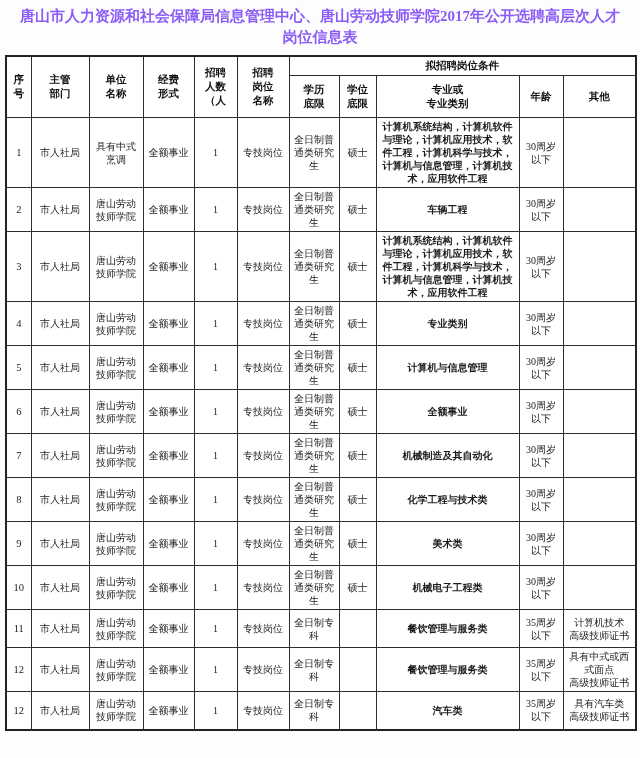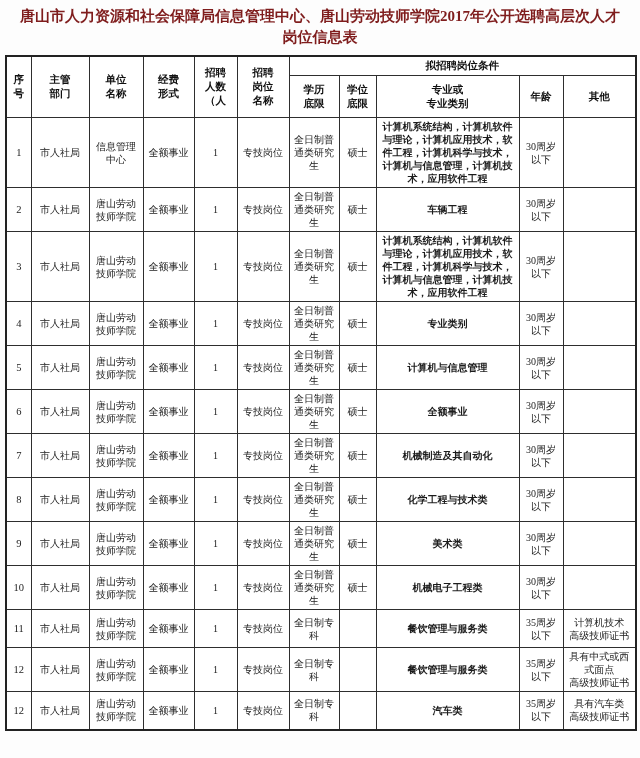--- a/index.html
+++ b/index.html
@@ -17,21 +17,21 @@
     overflow: hidden;
   }
   .doc-title {
     width: 608px;
     margin: 0 auto;
     padding: 6px 0 7px 0;
     font-size: 15px;
     font-weight: 700;
     line-height: 1.4;
     text-align: center;
-    color: #7f1d1d;
+    color: #8b5cf6;
   }
   table.job-table {
     border-collapse: collapse;
     table-layout: fixed;
     margin-left: 5px;
     width: 630px;
     border: 2px solid #222;
     background: #fff;
   }
   .job-table th, .job-table td {
@@ -119,21 +119,21 @@
         <th>专业或
 专业类别</th>
         <th>年龄</th>
         <th>其他</th>
       </tr>
     </thead>
     <tbody>
         <tr>
           <td class="col-no">1</td>
           <td class="col-dept">市人社局</td>
-          <td class="col-unit">信息管理中心</td>
+          <td class="col-unit">具有中式烹调</td>
           <td class="col-funding">全额事业</td>
           <td class="col-count">1</td>
           <td class="col-post">专技岗位</td>
           <td class="col-edu">全日制普通类研究生</td>
           <td class="col-degree">硕士</td>
           <td class="col-major">计算机系统结构，计算机软件与理论，计算机应用技术，软件工程，计算机科学与技术，计算机与信息管理，计算机技术，应用软件工程</td>
           <td class="col-age">30周岁以下</td>
           <td class="col-other"></td>
         </tr>
         <tr>

